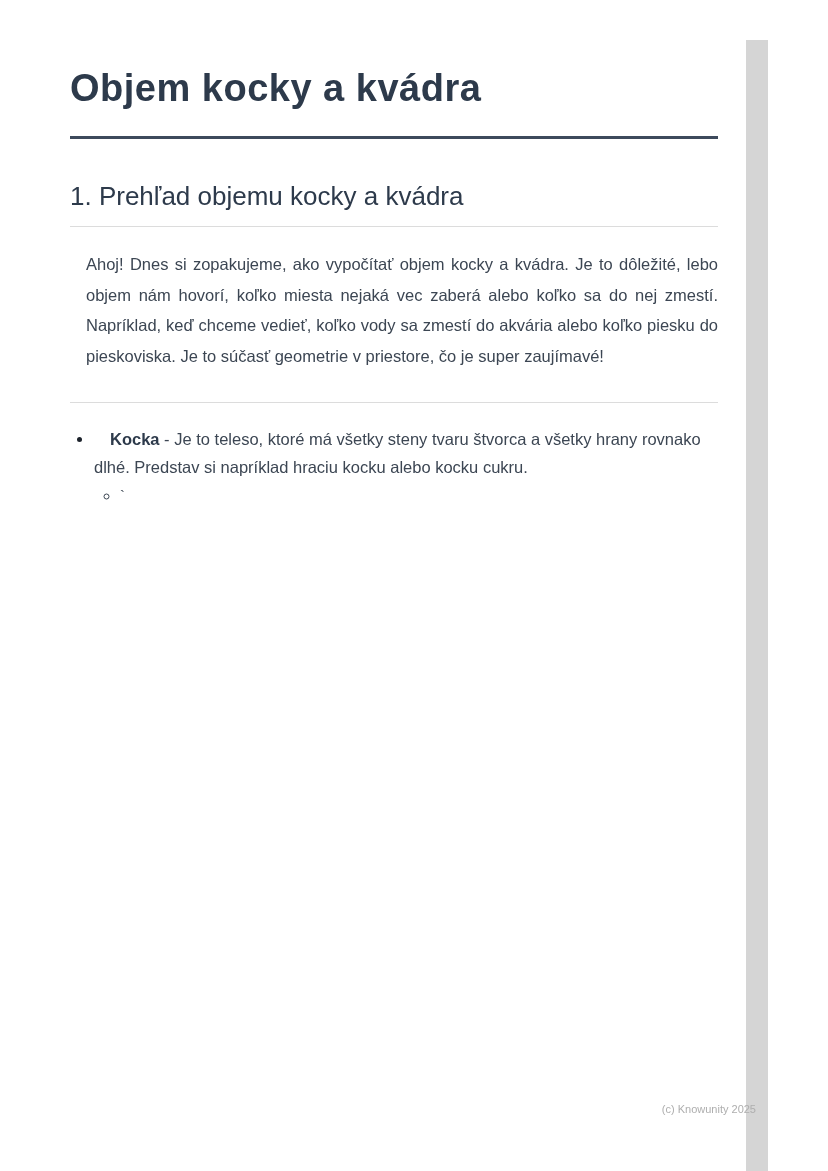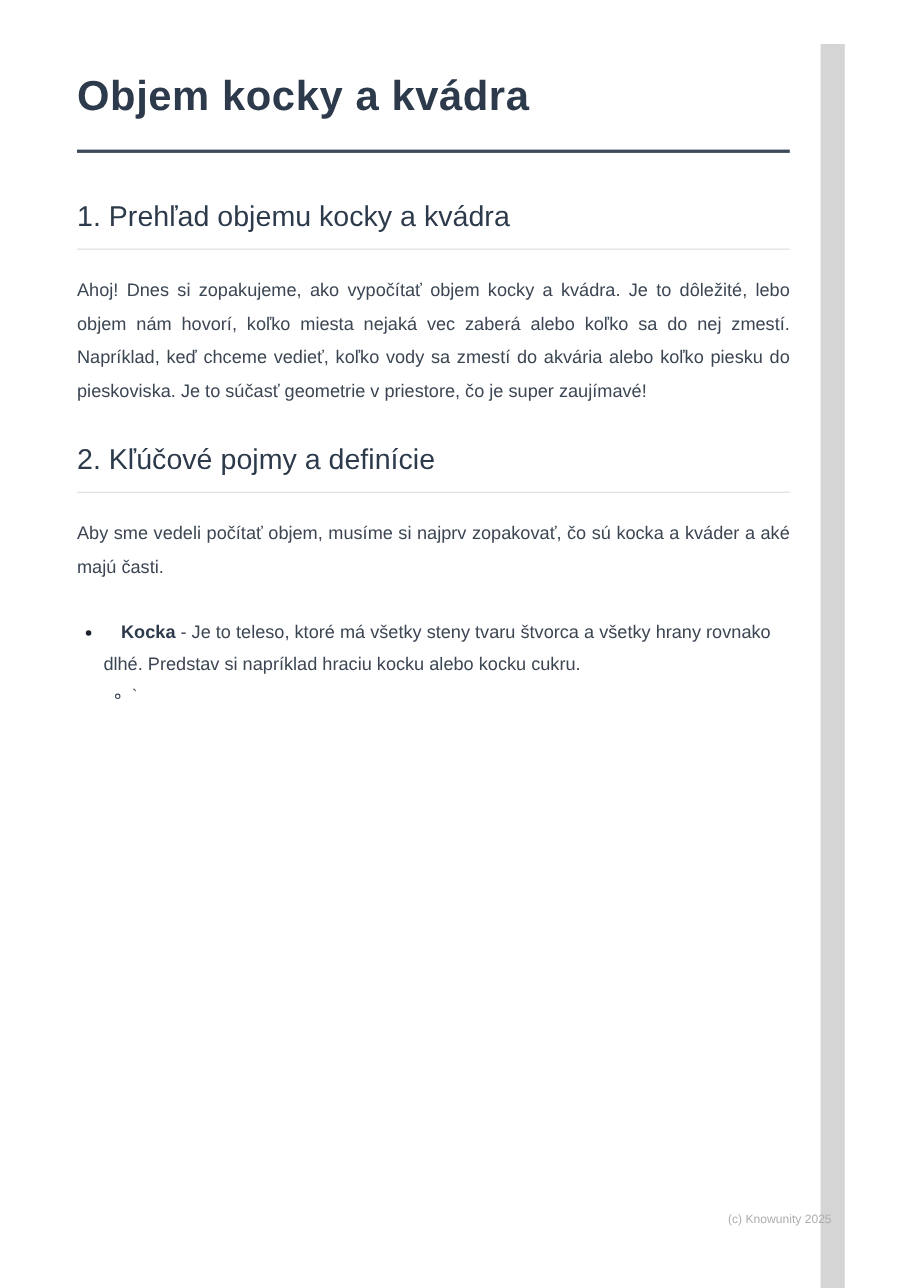--- a/index.html
+++ b/index.html
@@ -39,21 +39,21 @@
     font-weight: normal;
     color: #2d3a4b;
     line-height: 1.2;
   }
   .section-rule {
     border: none;
     border-top: 1px solid #dcdcdc;
     margin: 0 0 22px 0;
   }
   .body-paragraph {
-    margin: 0 0 30px 0;
+    margin: 0 0 30px 16px;
     font-size: 16.5px;
     line-height: 1.86;
     color: #3c4653;
     text-align: justify;
   }
   .section-block {
     margin-bottom: 10px;
   }
   ul.main-list {
     margin: 0;
@@ -111,23 +111,21 @@
 
     <hr class="title-rule">
 
     <div class="section-block">
       <h2 class="section-heading">1. Prehľad objemu kocky a kvádra</h2>
       <hr class="section-rule">
       <p class="body-paragraph">Ahoj! Dnes si zopakujeme, ako vypočítať objem kocky a kvádra. Je to dôležité, lebo objem nám hovorí, koľko miesta nejaká vec zaberá alebo koľko sa do nej zmestí. Napríklad, keď chceme vedieť, koľko vody sa zmestí do akvária alebo koľko piesku do pieskoviska. Je to súčasť geometrie v priestore, čo je super zaujímavé!</p>
     </div>
 
     <div class="section-block">
-      <h2 class="section-heading">2. Kľúčové pojmy a definície</h2>
       <hr class="section-rule">
-      <p class="body-paragraph">Aby sme vedeli počítať objem, musíme si najprv zopakovať, čo sú kocka a kváder a aké majú časti.</p>
 
       <ul class="main-list">
         <li>
           <span class="term">Kocka</span><span> - Je to teleso, ktoré má všetky steny tvaru štvorca a všetky hrany rovnako dlhé. Predstav si napríklad hraciu kocku alebo kocku cukru.</span>
           <ul class="sub-list">
             <li>`</li>
           </ul>
         </li>
       </ul>
     </div>

